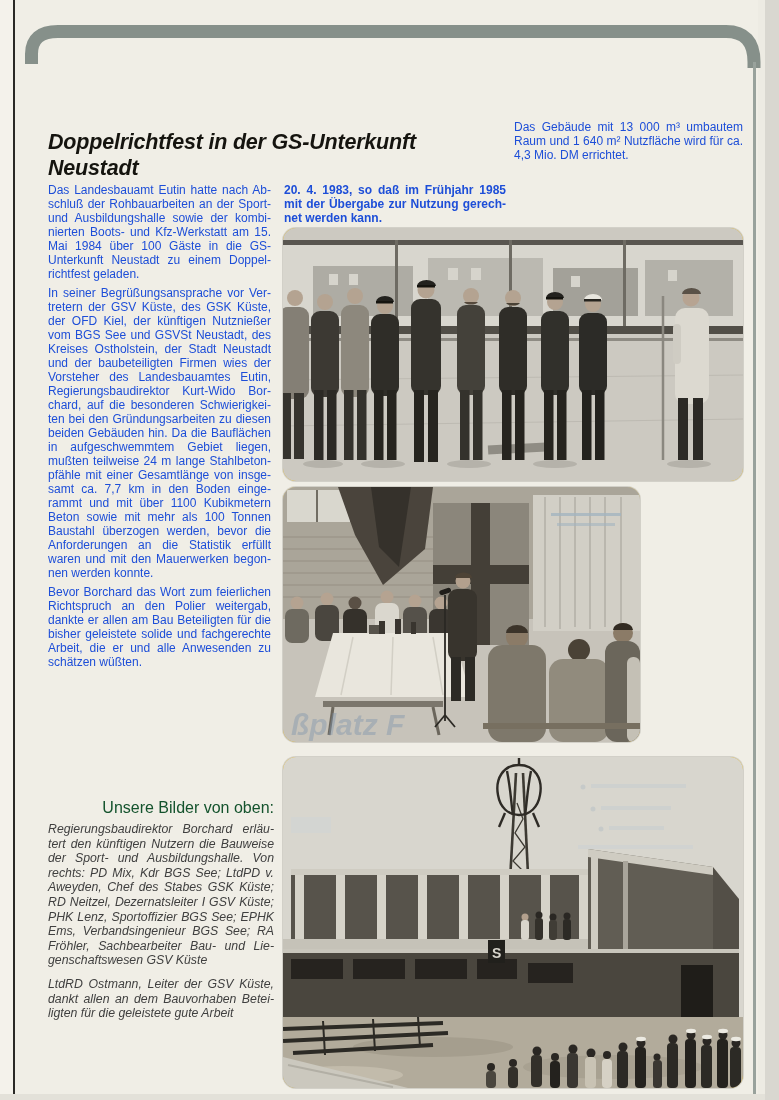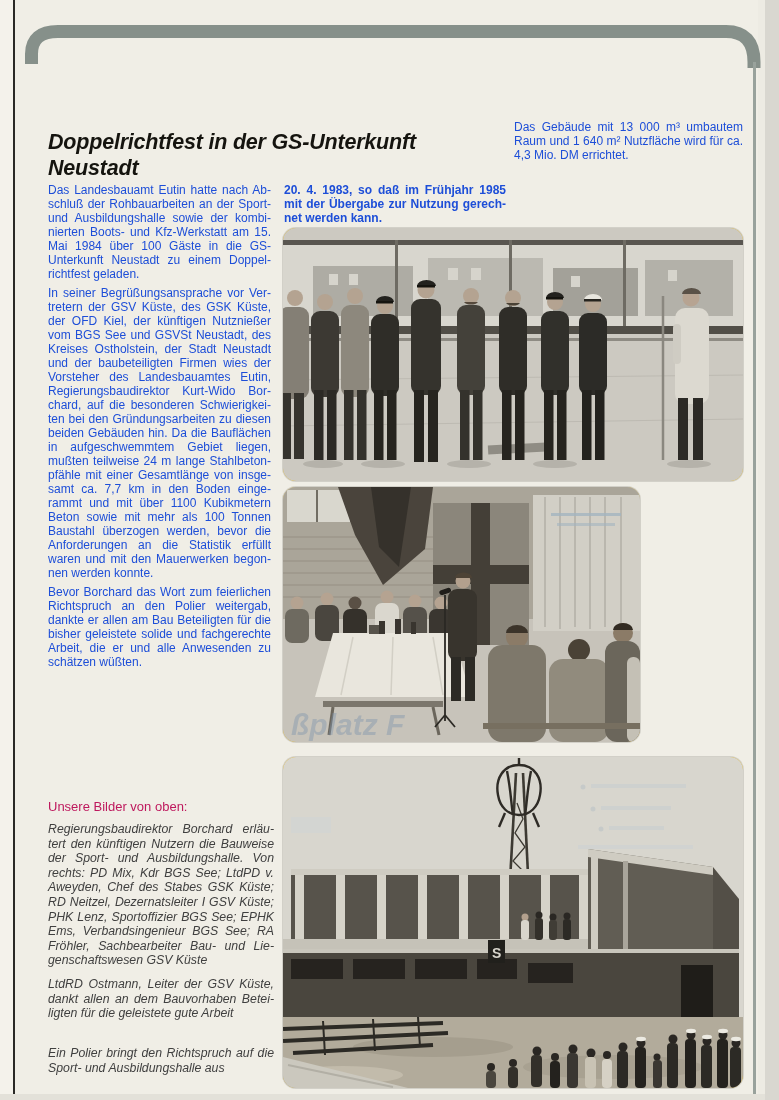--- a/index.html
+++ b/index.html
@@ -12,21 +12,21 @@
   .frame{position:absolute;left:0;top:0;pointer-events:none;}
   .title{position:absolute;left:48px;top:116px;width:480px;font-size:21.5px;font-weight:bold;
          font-style:italic;line-height:1.2;letter-spacing:-0.2px;color:#15140f;white-space:pre;}
   .col{position:absolute;text-align:justify;font-size:12px;line-height:14px;color:#1d4ed8;
        hyphens:manual;}
   .col p{margin:0 0 5px 0;}
   .col p.tight{margin:0;}
   #col1{left:48px;top:183px;width:223px;}
   #col2{left:284px;top:183px;width:222px;font-weight:bold;}
   #col3{left:514px;top:120px;width:229px;}
-  .caption-intro{position:absolute;left:48px;top:799px;width:226px;font-size:13px;color:#be185d;}
+  .caption-intro{position:absolute;left:48px;top:799px;width:226px;font-size:16px;color:#14532d;text-align:right;}
   .caption{position:absolute;left:48px;width:226px;font-size:12.3px;line-height:14.6px;
            font-style:italic;text-align:justify;color:#404040;hyphens:manual;}
   #cap1{top:822px;}
   #cap2{top:977px;}
   #cap3{top:1046px;}
   .pagenum{position:absolute;left:24px;top:1100px;font-size:9px;font-weight:bold;color:#26241f;}
   .photo{position:absolute;border-radius:13px;overflow:hidden;background:#eab308;
          box-shadow:0 0 0 1px rgba(120,118,110,.25);}
   #photo1{left:283px;top:228px;width:460px;height:253px;}
   #photo2{left:283px;top:487px;width:357px;height:255px;}
@@ -369,18 +369,17 @@
           <rect x="225" y="310" width="10" height="21" rx="4" fill="#33302a"></rect>
         <circle cx="208" cy="310" r="4" fill="#2a2723"></circle>
           <rect x="203" y="314" width="10" height="17" rx="4" fill="#4a463e"></rect>
       </g>
     </svg>
   </div>
 
   <div class="caption-intro">Unsere Bilder von oben:</div>
   <div class="caption" id="cap1">Re­gie­rungs­bau­di­rek­tor Bor­chard er­läu­tert den künf­ti­gen Nut­zern die Bau­wei­se der Sport- und Aus­bil­dungs­hal­le. Von rechts: PD Mix, Kdr BGS See; LtdPD v. Aweyden, Chef des Stabes GSK Küste; RD Neitzel, De­zer­nats­lei­ter I GSV Küste; PHK Lenz, Sport­of­fi­zier BGS See; EPHK Ems, Ver­bands­in­ge­nieur BGS See; RA Fröhler, Sach­be­ar­bei­ter Bau- und Lie­gen­schafts­we­sen GSV Küste</div>
   <div class="caption" id="cap2">LtdRD Ostmann, Leiter der GSV Küste, dankt allen an dem Bau­vor­ha­ben Be­tei­lig­ten für die ge­leis­te­te gute Arbeit</div>
-  <div class="caption" id="cap3">Ein Polier bringt den Richt­spruch auf die Sport- und Aus­bil­dungs­hal­le aus</div>
 
   <div class="pagenum">24</div>
 
   <div class="bottom-strip"></div>
 </div>
 
 </body></html>

